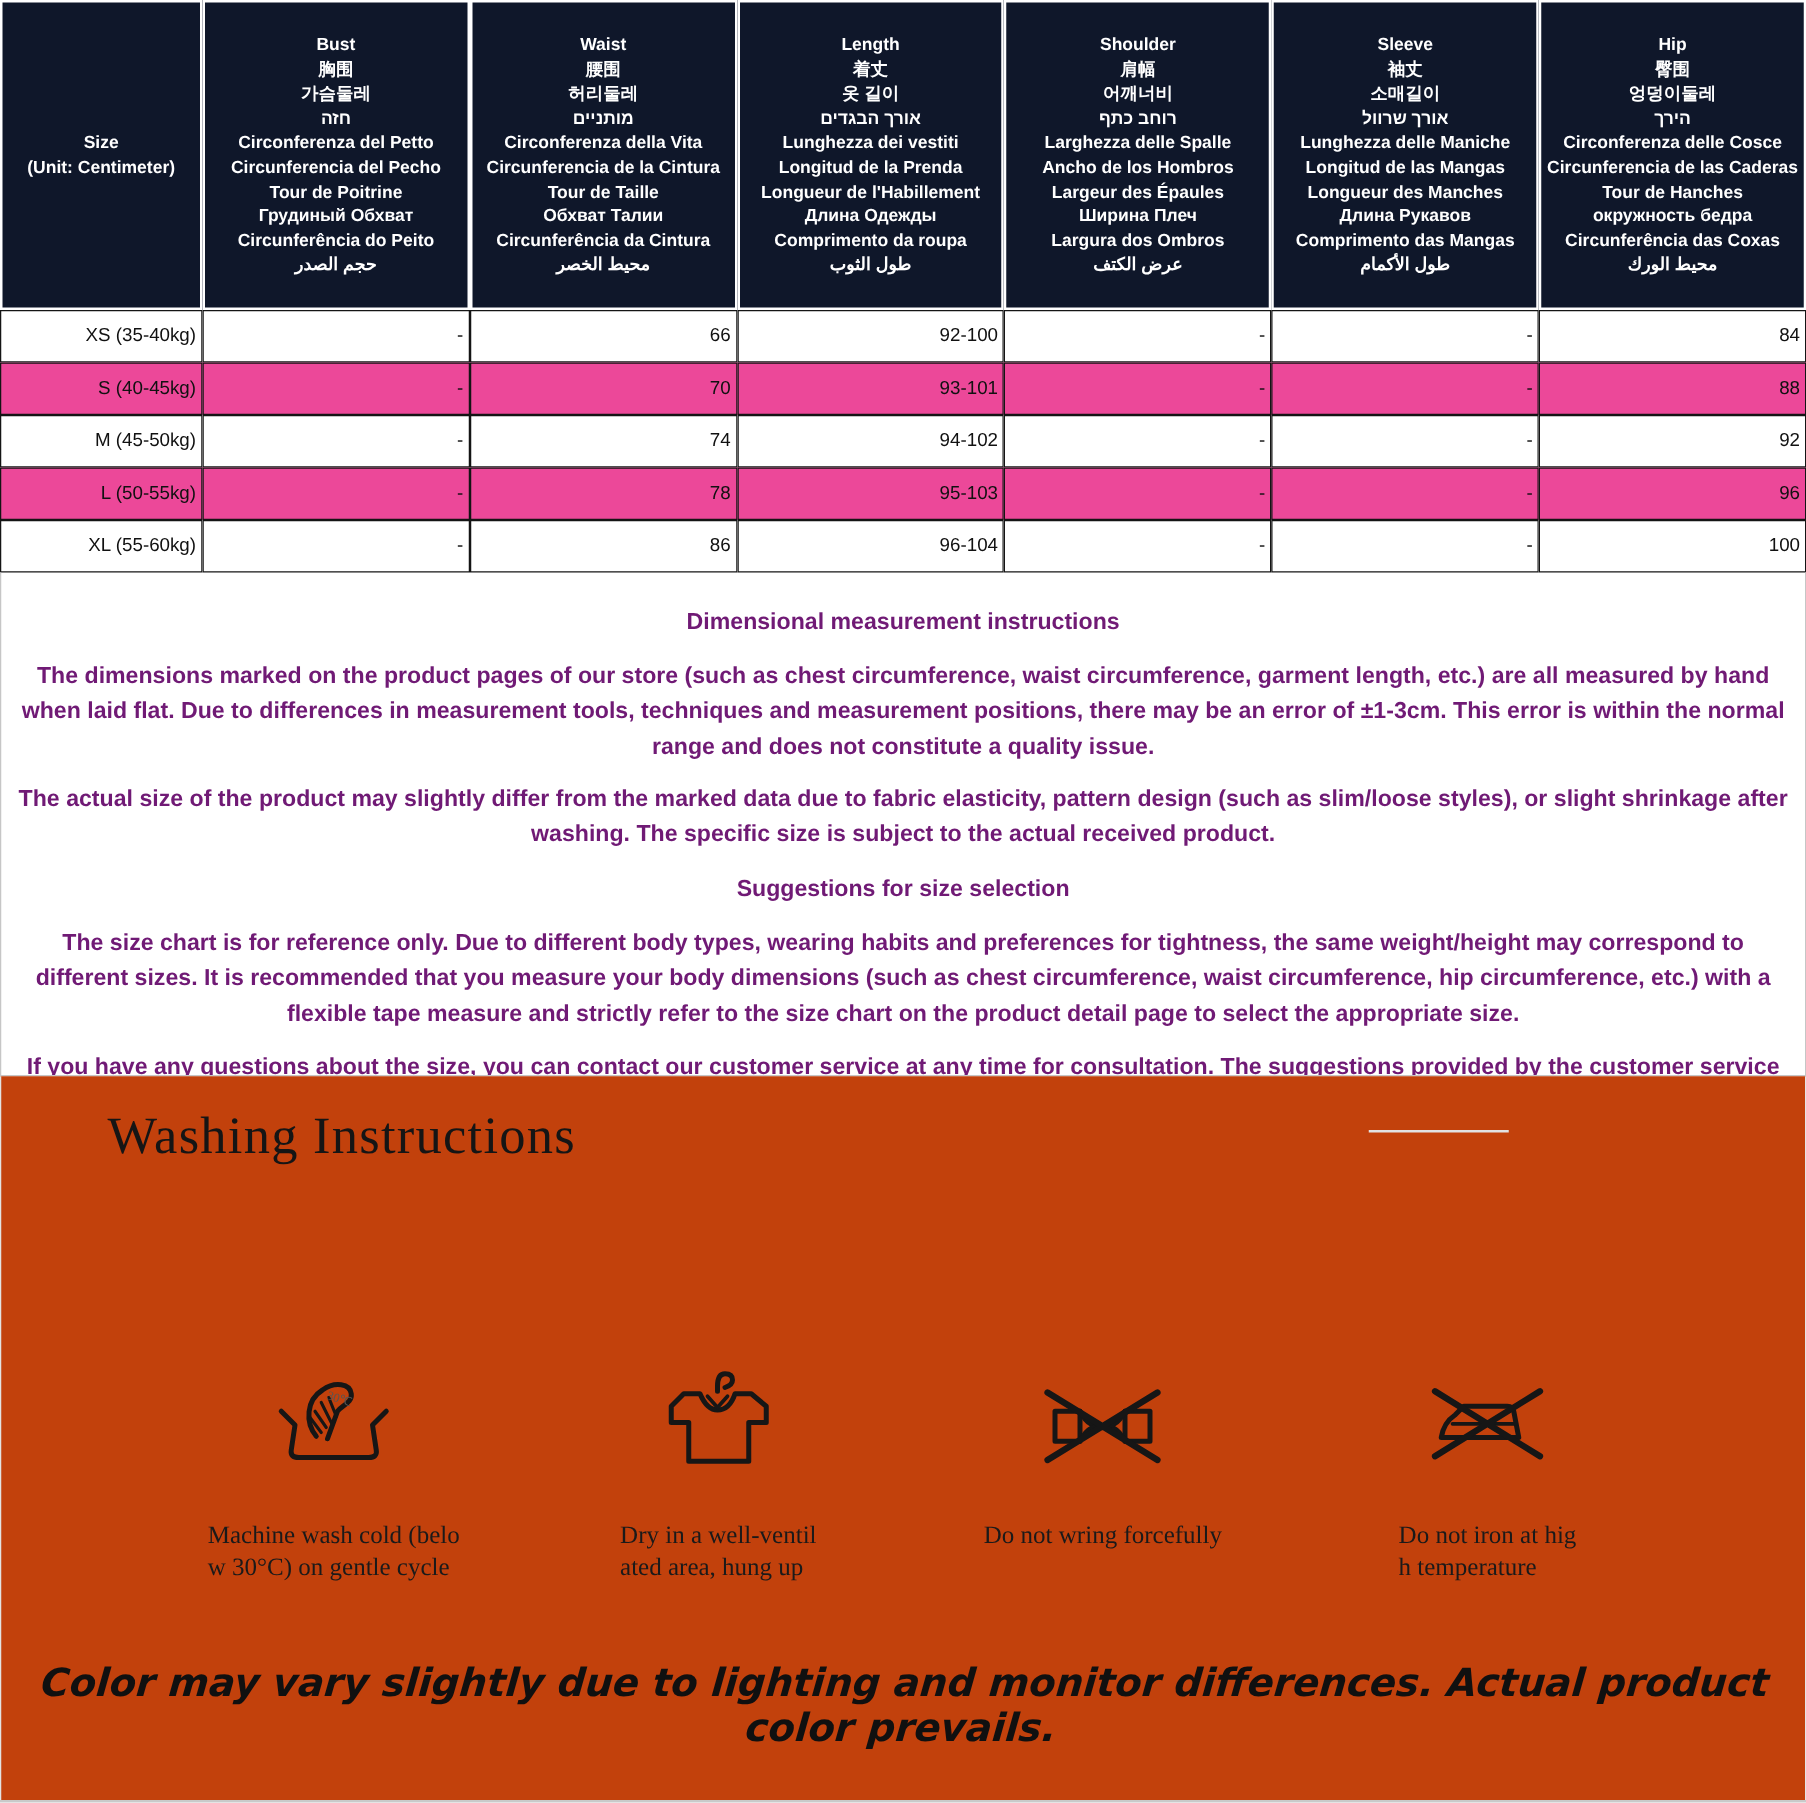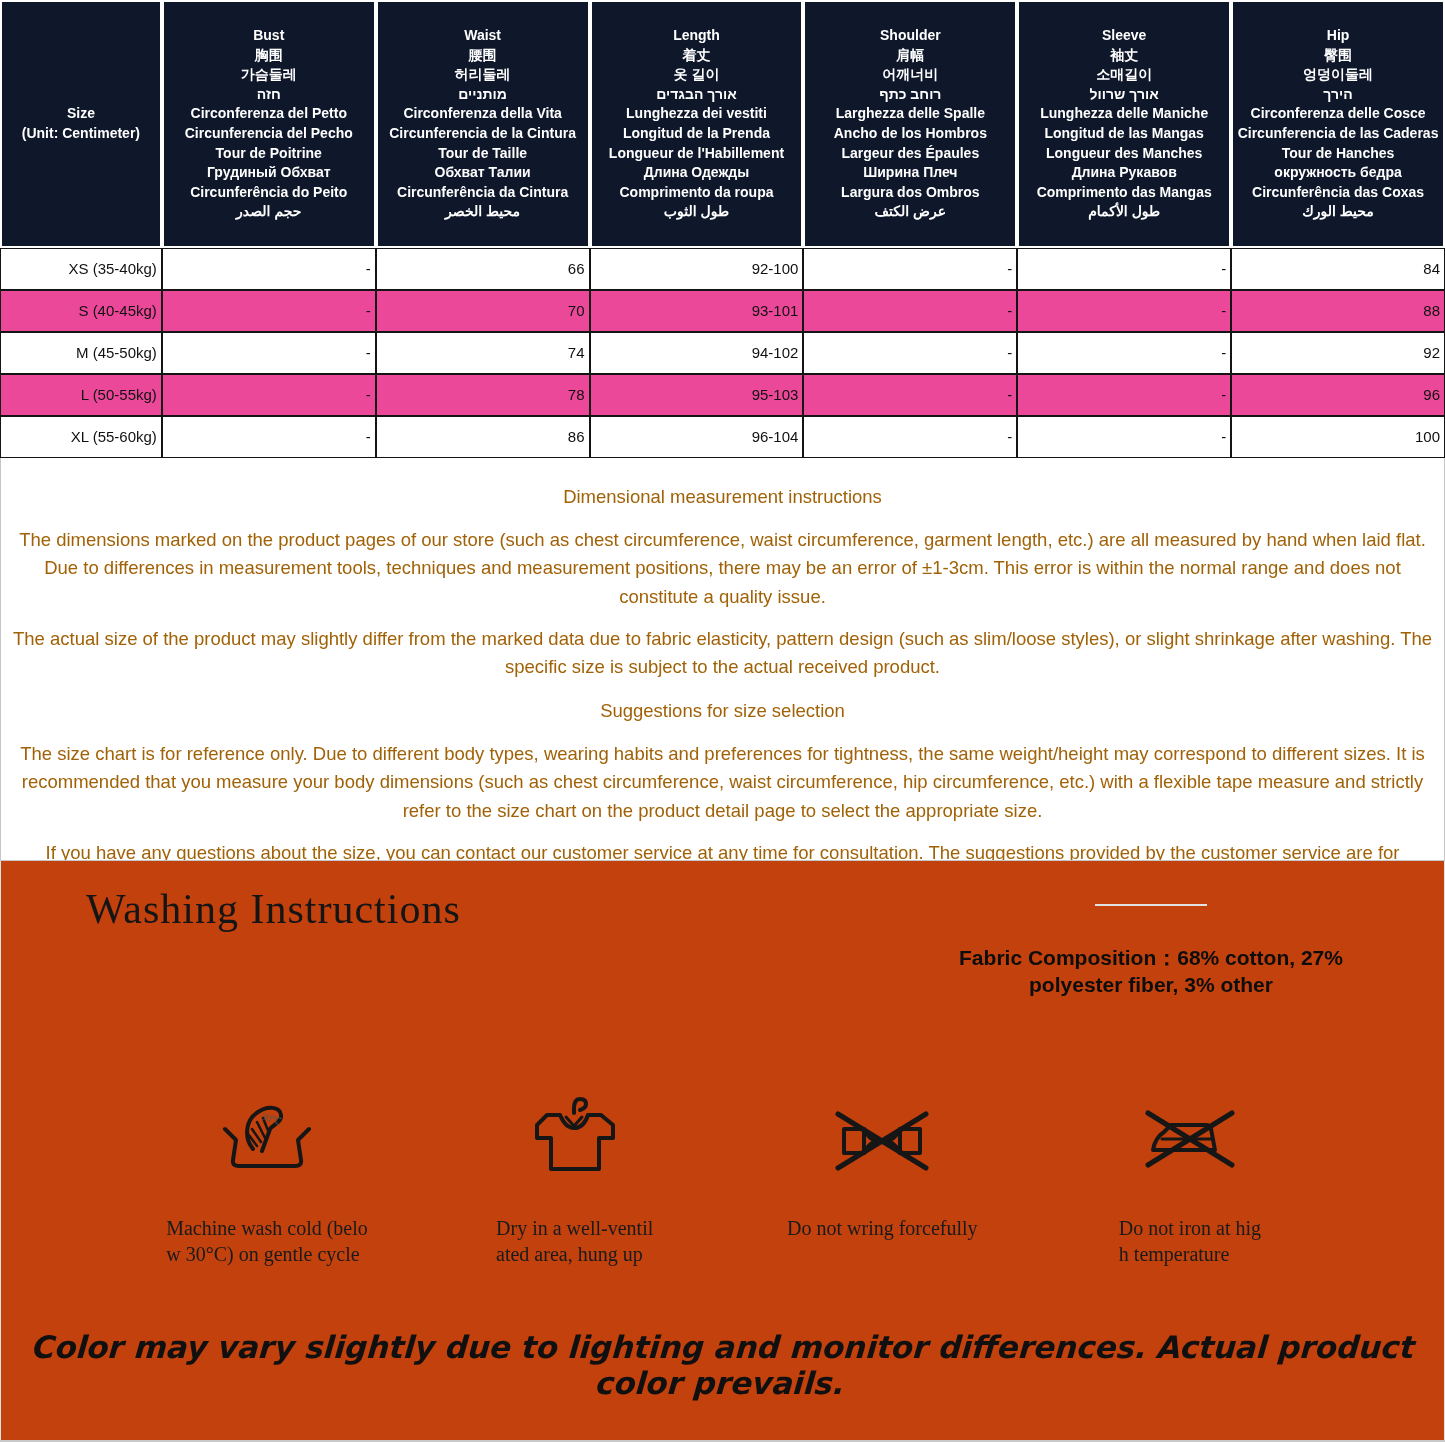--- a/index.html
+++ b/index.html
@@ -41,22 +41,22 @@
   }
   table.size-table tr.alt td { background: #ec4899; }
 
   
   .pink-box {
     height: 403px;
     border: 1px solid #c6c6c6;
     border-top: none;
     padding: 10px 12px 0;
     text-align: center;
-    color: #a16207;
-    font-weight: normal;
+    color: #701a75;
+    font-weight: bold;
     font-size: 18.5px;
     line-height: 1.55;
     overflow: hidden;
   }
   .pink-box p { margin: 13px 0; }
   .pink-box p.pink-title { margin: 15px 0 14px; }
 
   
   .washing {
     position: relative;
@@ -262,22 +262,20 @@
   <p class="pink-title">Suggestions for size selection</p>
   <p>The size chart is for reference only. Due to different body types, wearing habits and preferences for tightness, the same weight/height may correspond to different sizes. It is recommended that you measure your body dimensions (such as chest circumference, waist circumference, hip circumference, etc.) with a flexible tape measure and strictly refer to the size chart on the product detail page to select the appropriate size.</p>
   <p>If you have any questions about the size, you can contact our customer service at any time for consultation. The suggestions provided by the customer service are for reference only. The final purchase decision is up to you.</p>
 </div>
 
 <div class="washing">
   <h1 class="washing-title">Washing Instructions</h1>
 
   <div class="fabric">
     <div class="fabric-line"></div>
-    <span>Fabric Composition：68% cotton, 27%
-polyester fiber, 3% other</span>
   </div>
 
   <div class="icons-row">
 
     <div class="icon-cell">
       <svg class="care-icon" viewBox="0 0 100 100">
         <path d="M8 40 L19 51 L16 71 Q15 77 22 77 L78 77 Q85 77 84 71 L81 51 L92 40"></path>
         <path d="M36 60 C27 49 28 31 41 23 C51 16 63 18 64 26 C65 33 57 35 53 40 L45 62"></path>
         <path d="M40 57 L31 45 M44 53 L35 40 M48 49 L40 33 M52 44 L46 29" style="stroke-width:2.5"></path>
         <text x="44" y="30" transform="rotate(18 44 30)">30℃</text>

